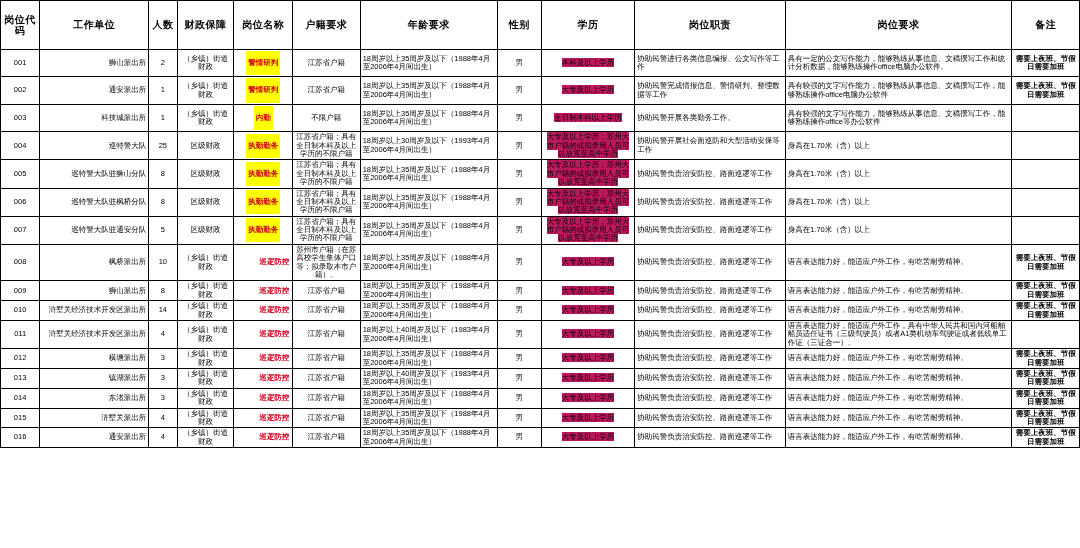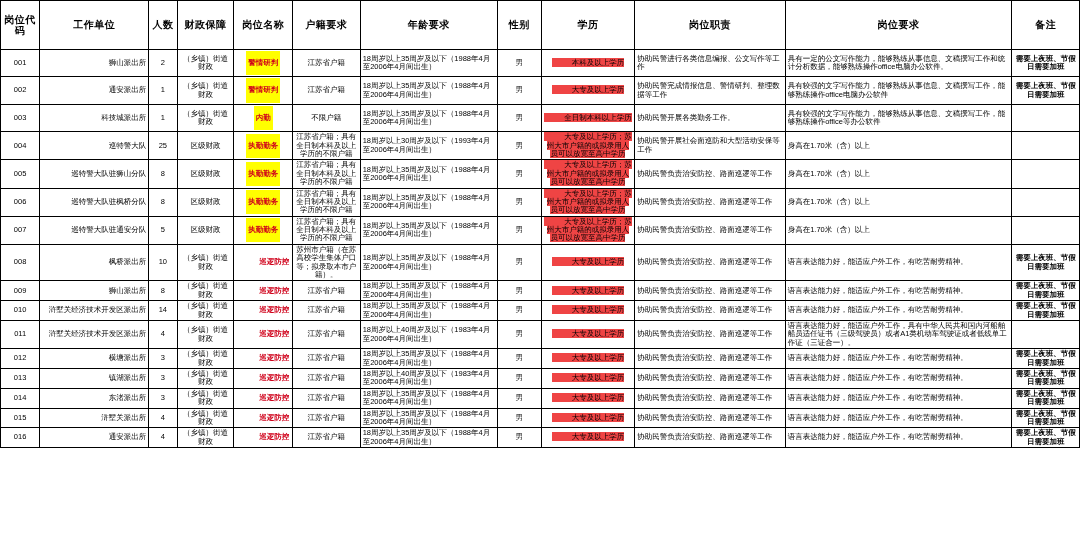--- a/index.html
+++ b/index.html
@@ -58,23 +58,22 @@
     display: inline-block;
     font-weight: bold;
   }
   .post-plain {
     color: #d0021b;
     font-weight: bold;
     display: inline-block;
     margin-left: 22px;
   }
   .hl-block {
-    background: #ef4444;
+    background: #be185d;
     display: inline;
-    padding-left: 20px;
   }
 </style>
 </head>
 <body>
 
 <div id="sheet">
   <table class="grid">
     <colgroup>
       <col style="width:36px">
       <col style="width:100px">

